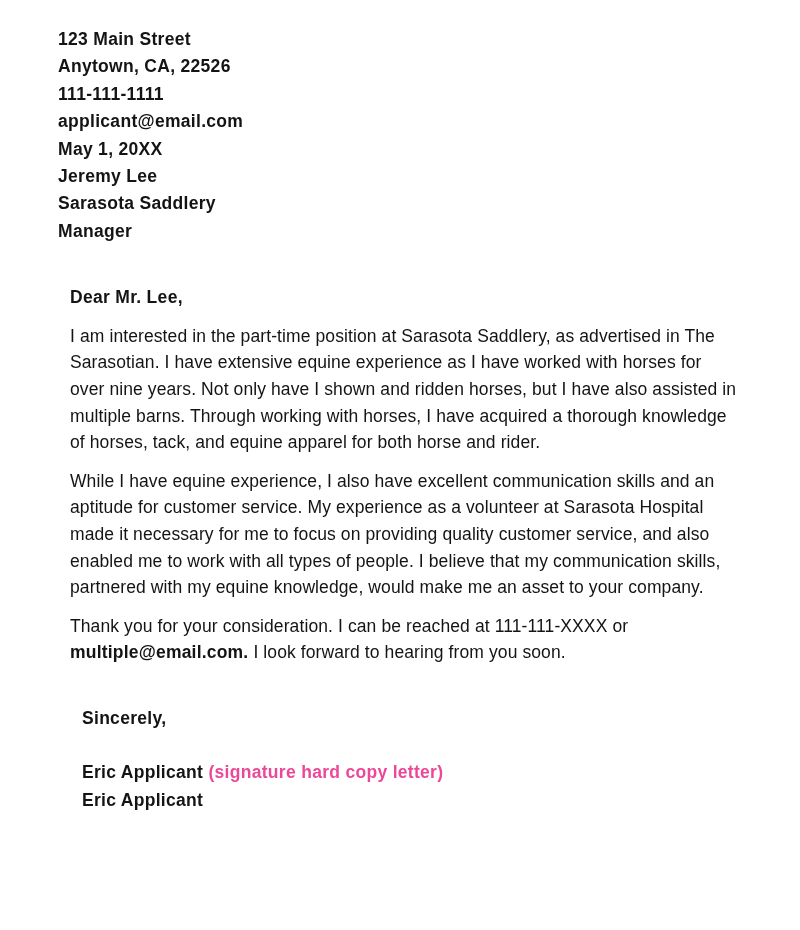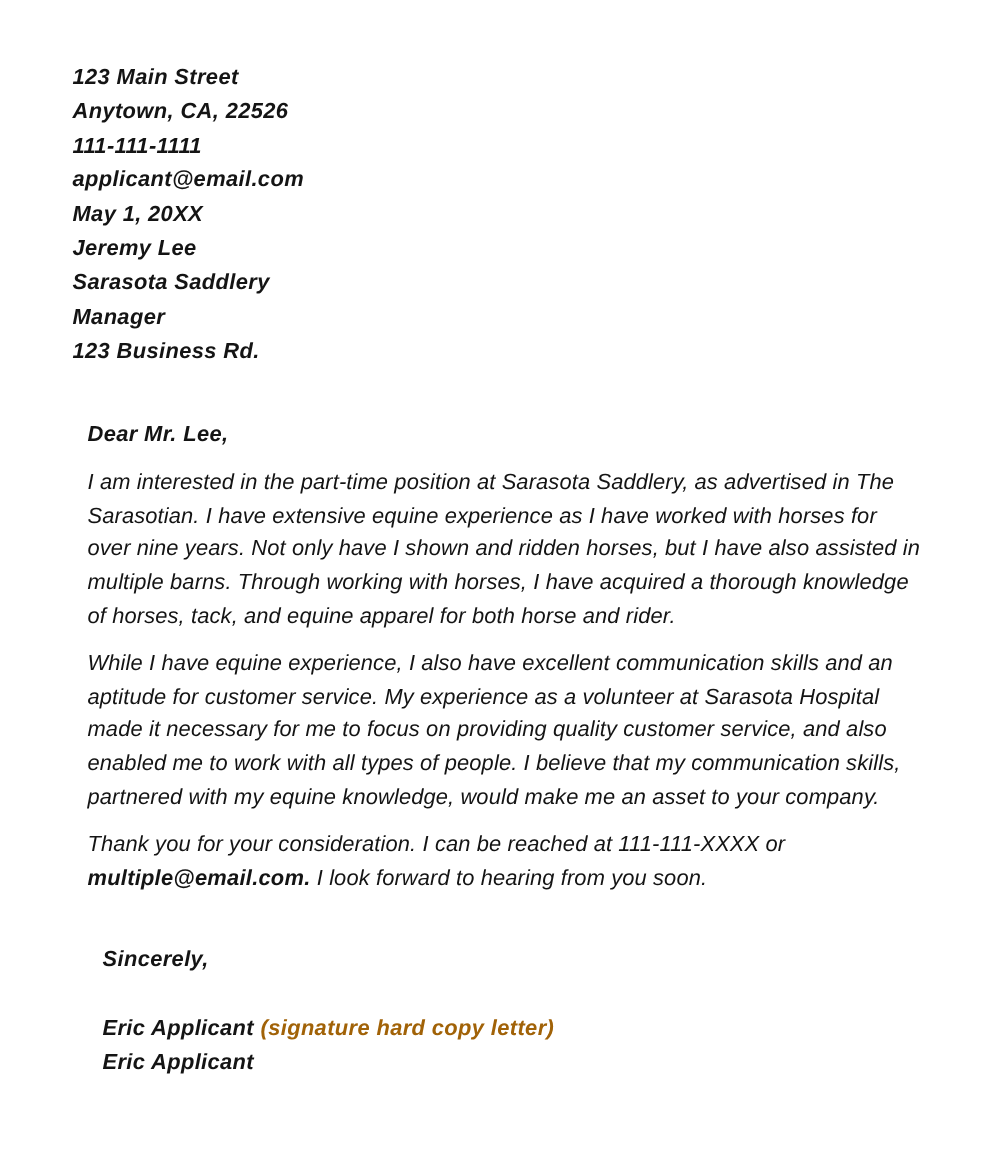--- a/index.html
+++ b/index.html
@@ -11,23 +11,22 @@
     width: 800px;
     height: 930px;
     font-family: "Liberation Sans", sans-serif;
     color: #141414;
     overflow: hidden;
   }
   .page {
     box-sizing: border-box;
     width: 800px;
     height: 930px;
-    padding: 48px 52px 0 58px;
+    padding: 26px 52px 0 58px;
     background: #ffffff;
-    font-style: italic;
   }
   .line {
     font-size: 17.5px;
     line-height: 27.4px;
     font-weight: 700;
     letter-spacing: 0.3px;
     white-space: nowrap;
   }
   .body-text {
     width: 692px;
@@ -71,35 +70,34 @@
 
   <div class="header-block">
     <div class="line">123 Main Street</div>
     <div class="line">Anytown, CA, 22526</div>
     <div class="line">111-111-1111</div>
     <div class="line">applicant@email.com</div>
     <div class="line">May 1, 20XX</div>
     <div class="line">Jeremy Lee</div>
     <div class="line">Sarasota Saddlery</div>
     <div class="line">Manager</div>
-    <div class="line">123 Business Rd.</div>
   </div>
 
   <div class="spacer"></div>
 
   <div class="body-text">
     <p class="salutation">Dear Mr. Lee,</p>
     <p>I am interested in the part-time position at Sarasota Saddlery, as advertised in The Sarasotian. I have extensive equine experience as I have worked with horses for over nine years. Not only have I shown and ridden horses, but I have also assisted in multiple barns. Through working with horses, I have acquired a thorough knowledge of horses, tack, and equine apparel for both horse and rider.</p>
     <p>While I have equine experience, I also have excellent communication skills and an aptitude for customer service. My experience as a volunteer at Sarasota Hospital made it necessary for me to focus on providing quality customer service, and also enabled me to work with all types of people. I believe that my communication skills, partnered with my equine knowledge, would make me an asset to your company.</p>
     <p><span>Thank you for your consideration. I can be reached at 111-111-XXXX or </span><span class="bold">multiple@email.com.</span><span> I look forward to hearing from you soon.</span></p>
   </div>
 
   <div class="spacer"></div>
 
   <div class="closing-line">Sincerely,</div>
 
   <div class="spacer"></div>
 
-  <div class="signature-line"><span>Eric Applicant </span><span class="sig-annotation" style="color: #a16207;">(signature hard copy letter)</span></div>
+  <div class="signature-line"><span>Eric Applicant </span><span class="sig-annotation" style="color: #ec4899;">(signature hard copy letter)</span></div>
 
   <div class="typed-name-line">Eric Applicant</div>
 
 </div>
 
 </body></html>

